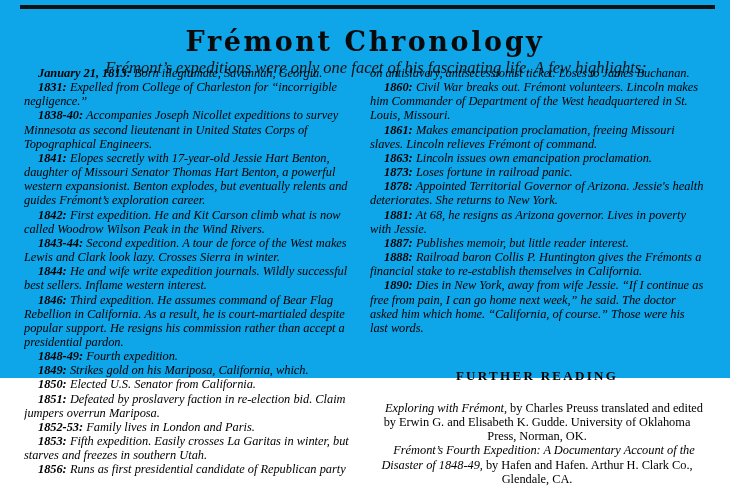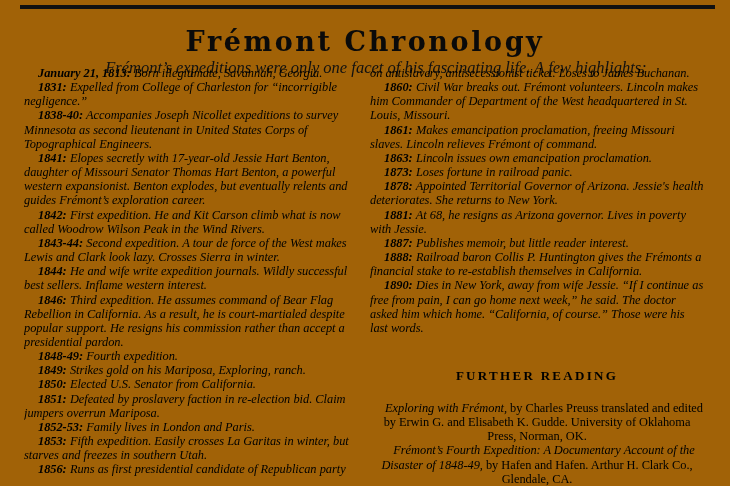--- a/index.html
+++ b/index.html
@@ -11,22 +11,22 @@
     width: 730px;
     height: 486px;
     overflow: hidden;
     font-family: "Liberation Serif", "DejaVu Serif", serif;
     color: #000000;
     -webkit-font-smoothing: antialiased;
   }
   #page {
     position: relative;
     width: 730px;
-    height: 486px;
-    background: #a16207;
+    height: 378px;
+    background: #0ea5e9;
     box-sizing: border-box;
   }
 
   
   .top-rule {
     position: absolute;
     left: 20px;
     top: 5px;
     width: 695px;
     height: 4px;
@@ -132,21 +132,21 @@
     <div class="col col-left">
         <p class="entry"><b>January 21, 1813:</b><span> Born illegitimate, Savannah, Georgia.</span></p>
         <p class="entry"><b>1831:</b><span> Expelled from College of Charleston for “incorrigible negligence.”</span></p>
         <p class="entry"><b>1838-40:</b><span> Accompanies Joseph Nicollet expeditions to survey Minnesota as second lieutenant in United States Corps of Topographical Engineers.</span></p>
         <p class="entry"><b>1841:</b><span> Elopes secretly with 17-year-old Jessie Hart Benton, daughter of Missouri Senator Thomas Hart Benton, a powerful western expansionist. Benton explodes, but eventually relents and guides Frémont’s exploration career.</span></p>
         <p class="entry"><b>1842:</b><span> First expedition. He and Kit Carson climb what is now called Woodrow Wilson Peak in the Wind Rivers.</span></p>
         <p class="entry"><b>1843-44:</b><span> Second expedition. A tour de force of the West makes Lewis and Clark look lazy. Crosses Sierra in winter.</span></p>
         <p class="entry"><b>1844:</b><span> He and wife write expedition journals. Wildly successful best sellers. Inflame western interest.</span></p>
         <p class="entry"><b>1846:</b><span> Third expedition. He assumes command of Bear Flag Rebellion in California. As a result, he is court-martialed despite popular support. He resigns his commission rather than accept a presidential pardon.</span></p>
         <p class="entry"><b>1848-49:</b><span> Fourth expedition.</span></p>
-        <p class="entry"><b>1849:</b><span> Strikes gold on his Mariposa, Exploring, ranch.</span></p>
+        <p class="entry"><b>1849:</b><span> Strikes gold on his Mariposa, California, which.</span></p>
         <p class="entry"><b>1850:</b><span> Elected U.S. Senator from California.</span></p>
         <p class="entry"><b>1851:</b><span> Defeated by proslavery faction in re-election bid. Claim jumpers overrun Mariposa.</span></p>
         <p class="entry"><b>1852-53:</b><span> Family lives in London and Paris.</span></p>
         <p class="entry"><b>1853:</b><span> Fifth expedition. Easily crosses La Garitas in winter, but starves and freezes in southern Utah.</span></p>
         <p class="entry"><b>1856:</b><span> Runs as first presidential candidate of Republican party</span></p>
       </div>
 
     <div class="col col-right">
       <p class="entry cont">on antislavery, antisecessionist ticket. Loses to James Buchanan.</p>
       <div>

